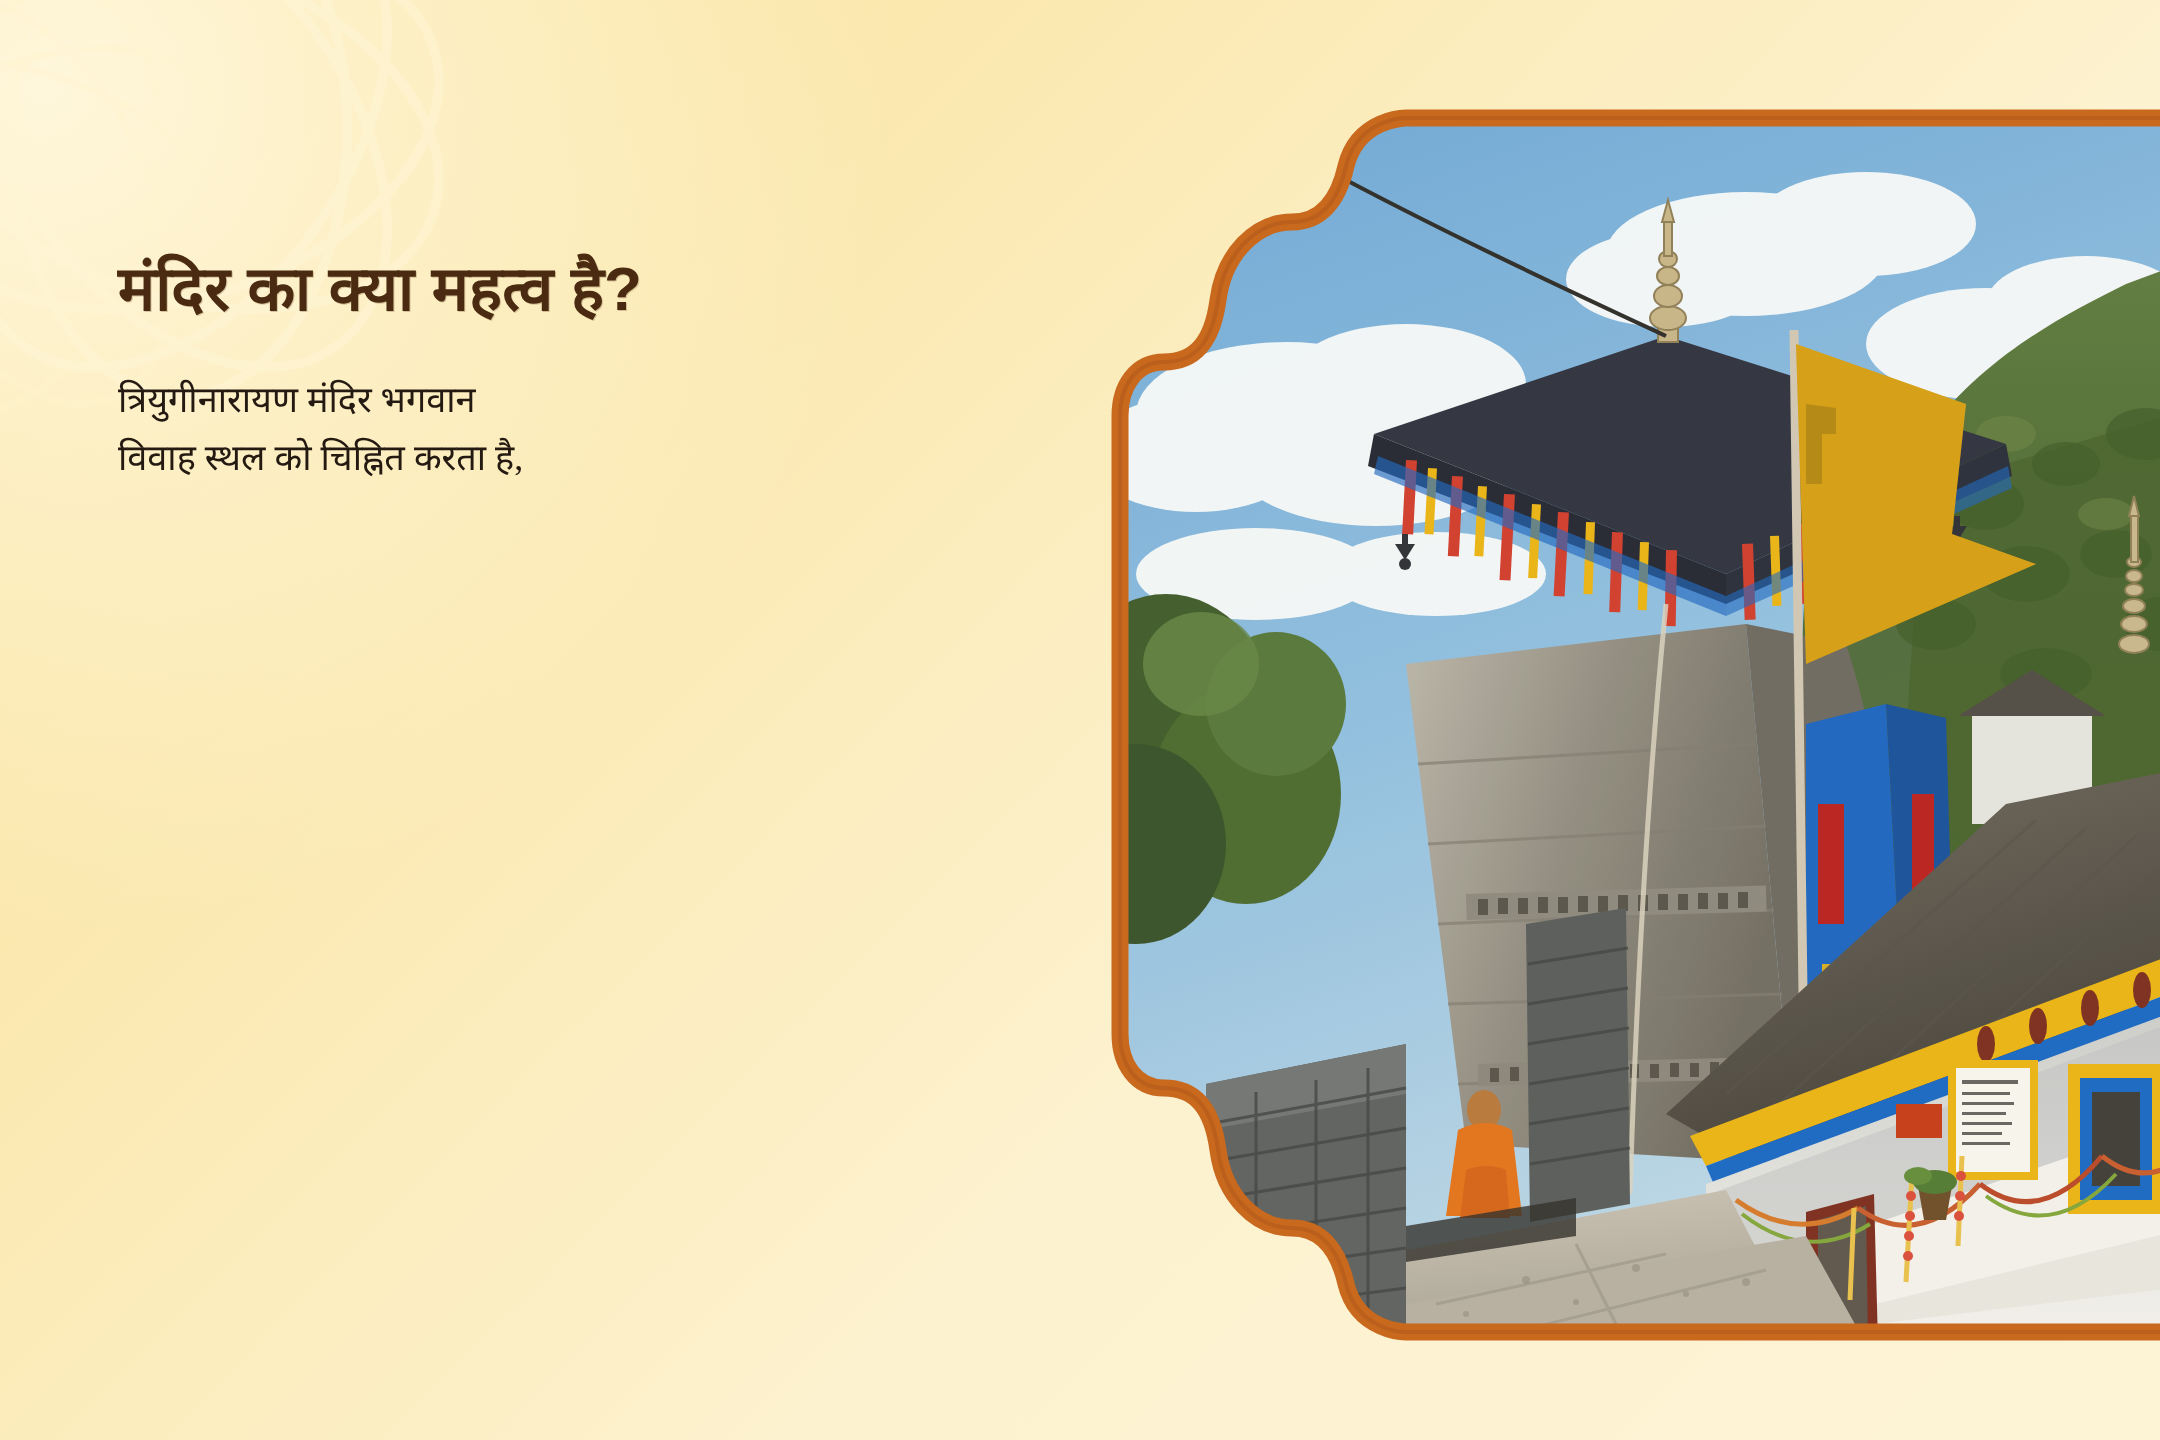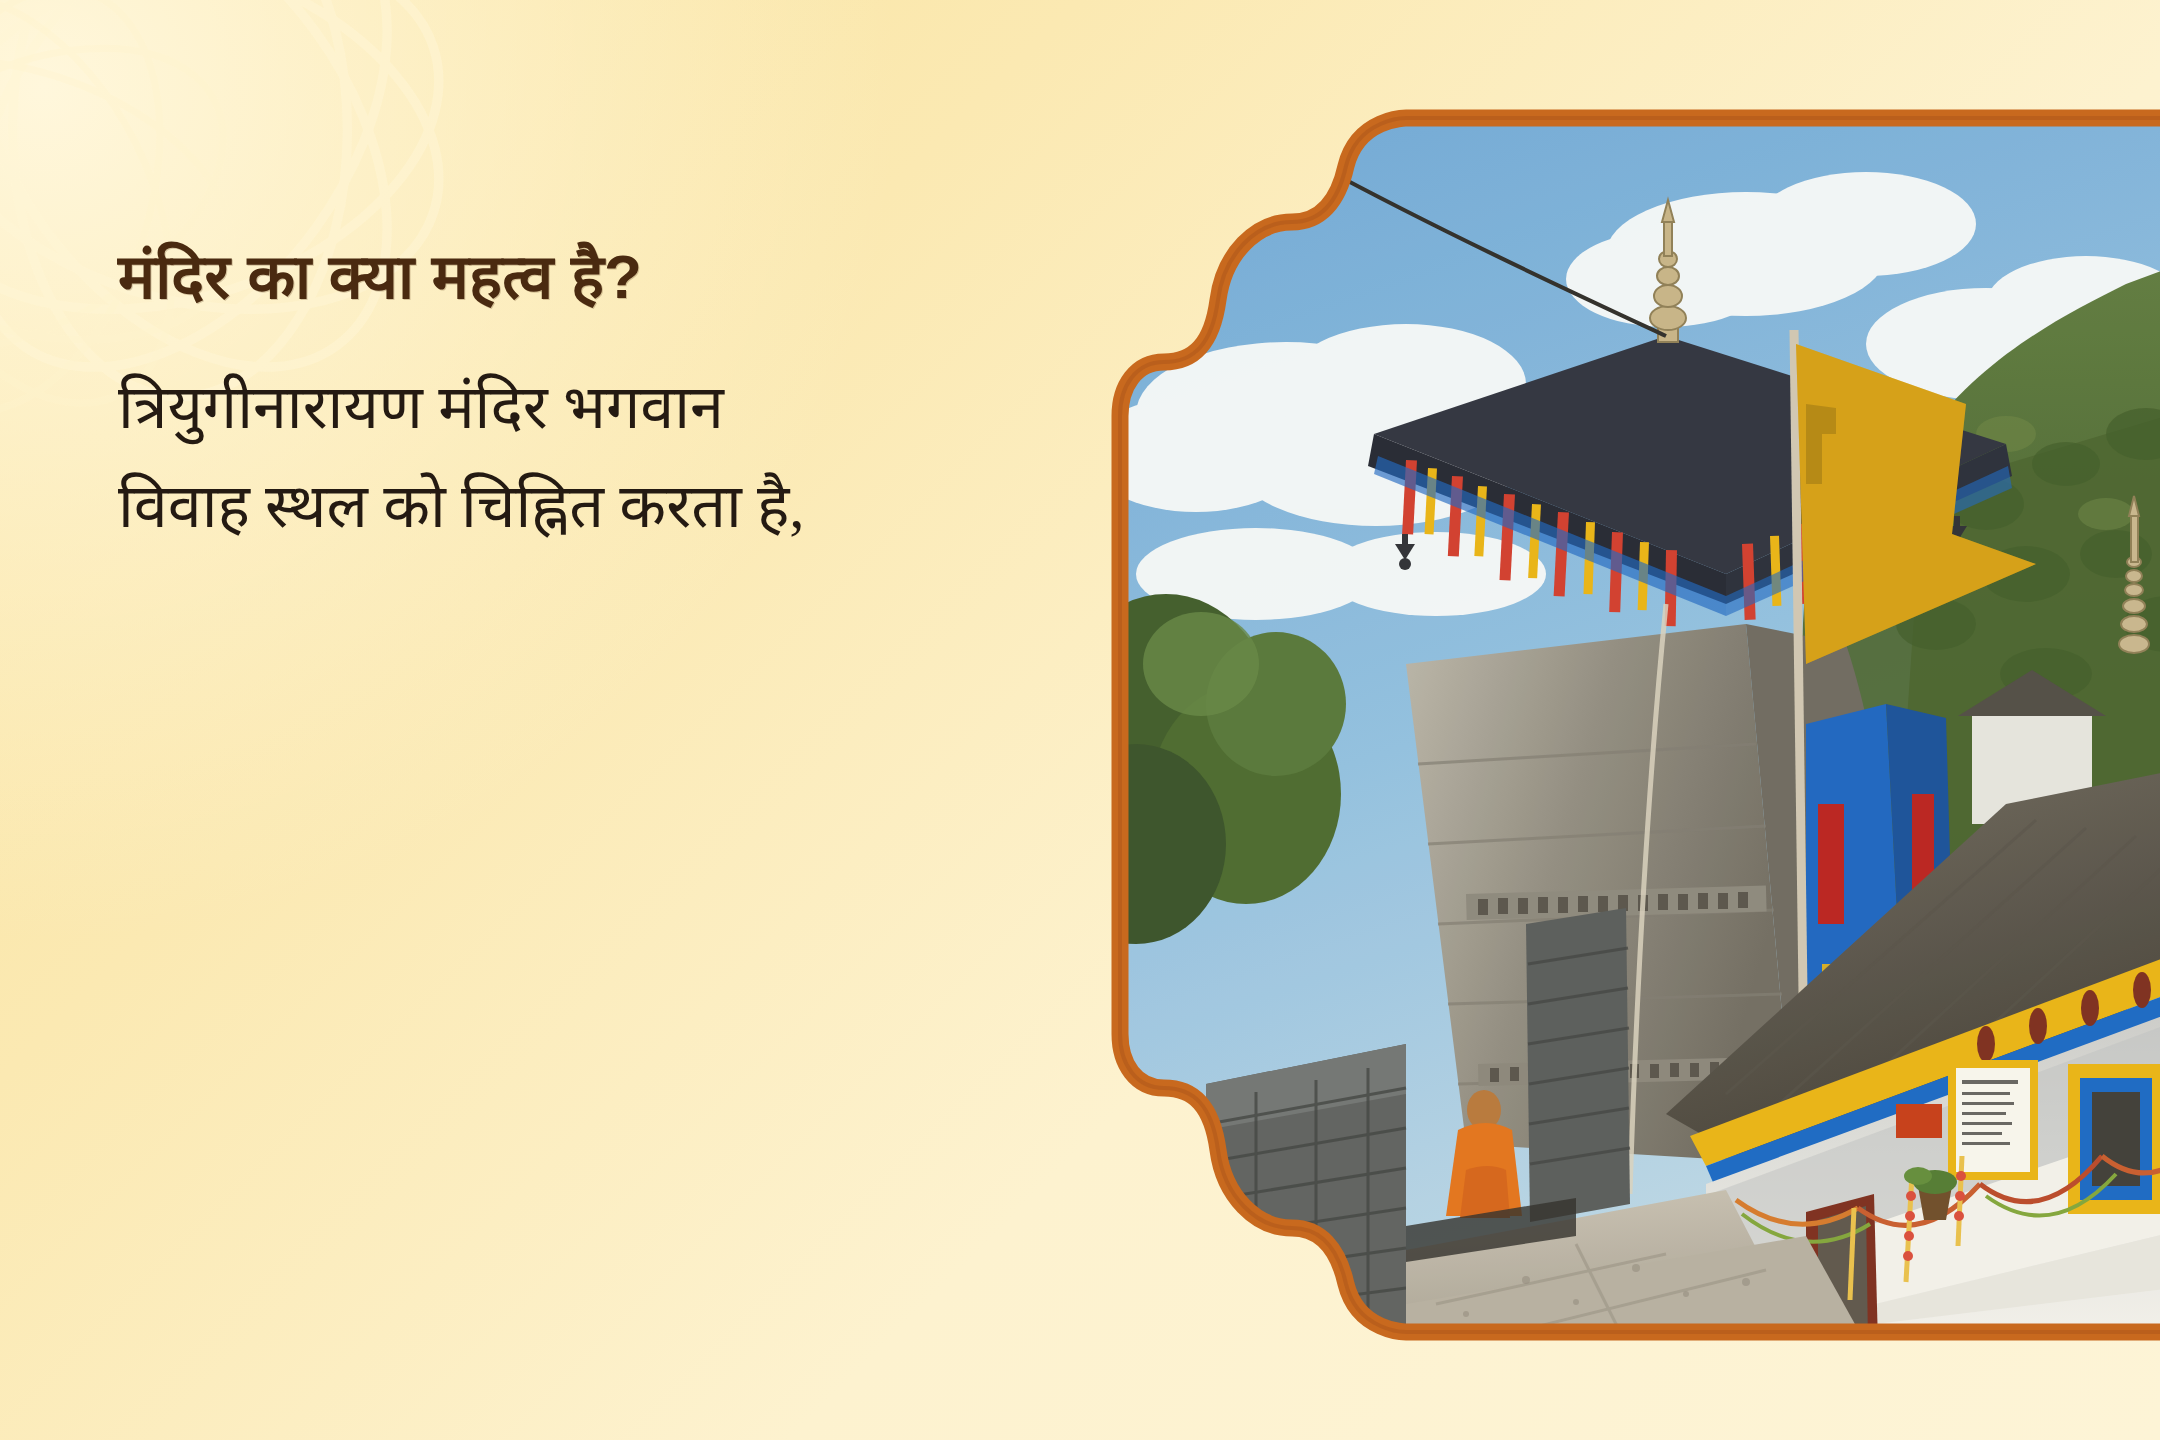--- a/index.html
+++ b/index.html
@@ -13,36 +13,36 @@
     background:
       radial-gradient(circle at 2% 6%, #FFF7DC 0%, rgba(255,247,220,0) 34%),
       linear-gradient(135deg,#FAE39C 0%, #FBE9B2 30%, #FDF2CF 62%, #FDF4D6 100%);
   }
   
   .mandala{position:absolute;left:-130px;top:-180px;width:620px;height:620px;opacity:.55;pointer-events:none;}
   .mandala2{position:absolute;left:-260px;top:-80px;width:560px;height:560px;opacity:.38;pointer-events:none;}
 
   
   .text-col{
-    position:absolute;left:118px;top:240px;width:880px;
+    position:absolute;left:118px;top:252px;width:880px;
   }
   .heading{
     font-family:"Liberation Sans", sans-serif;
     font-weight:bold;
     font-size:62px;
     line-height:1.18;
     color:#4A2A10;
     letter-spacing:.2px;
     margin:0 0 46px 0;
     text-shadow:1px 1px 0 rgba(90,55,20,.25);
     white-space:nowrap;
   }
   .body-text{
     font-family:"Liberation Serif", serif;
-    font-size:61px;
+    font-size:36px;
     line-height:1.62;
     color:#241A12;
     margin:0;
     width:830px;
   }
   .body-text .ln{display:block;}
 
   
   .photo-wrap{
     position:absolute;left:1106px;top:104px;width:1100px;height:1240px;

